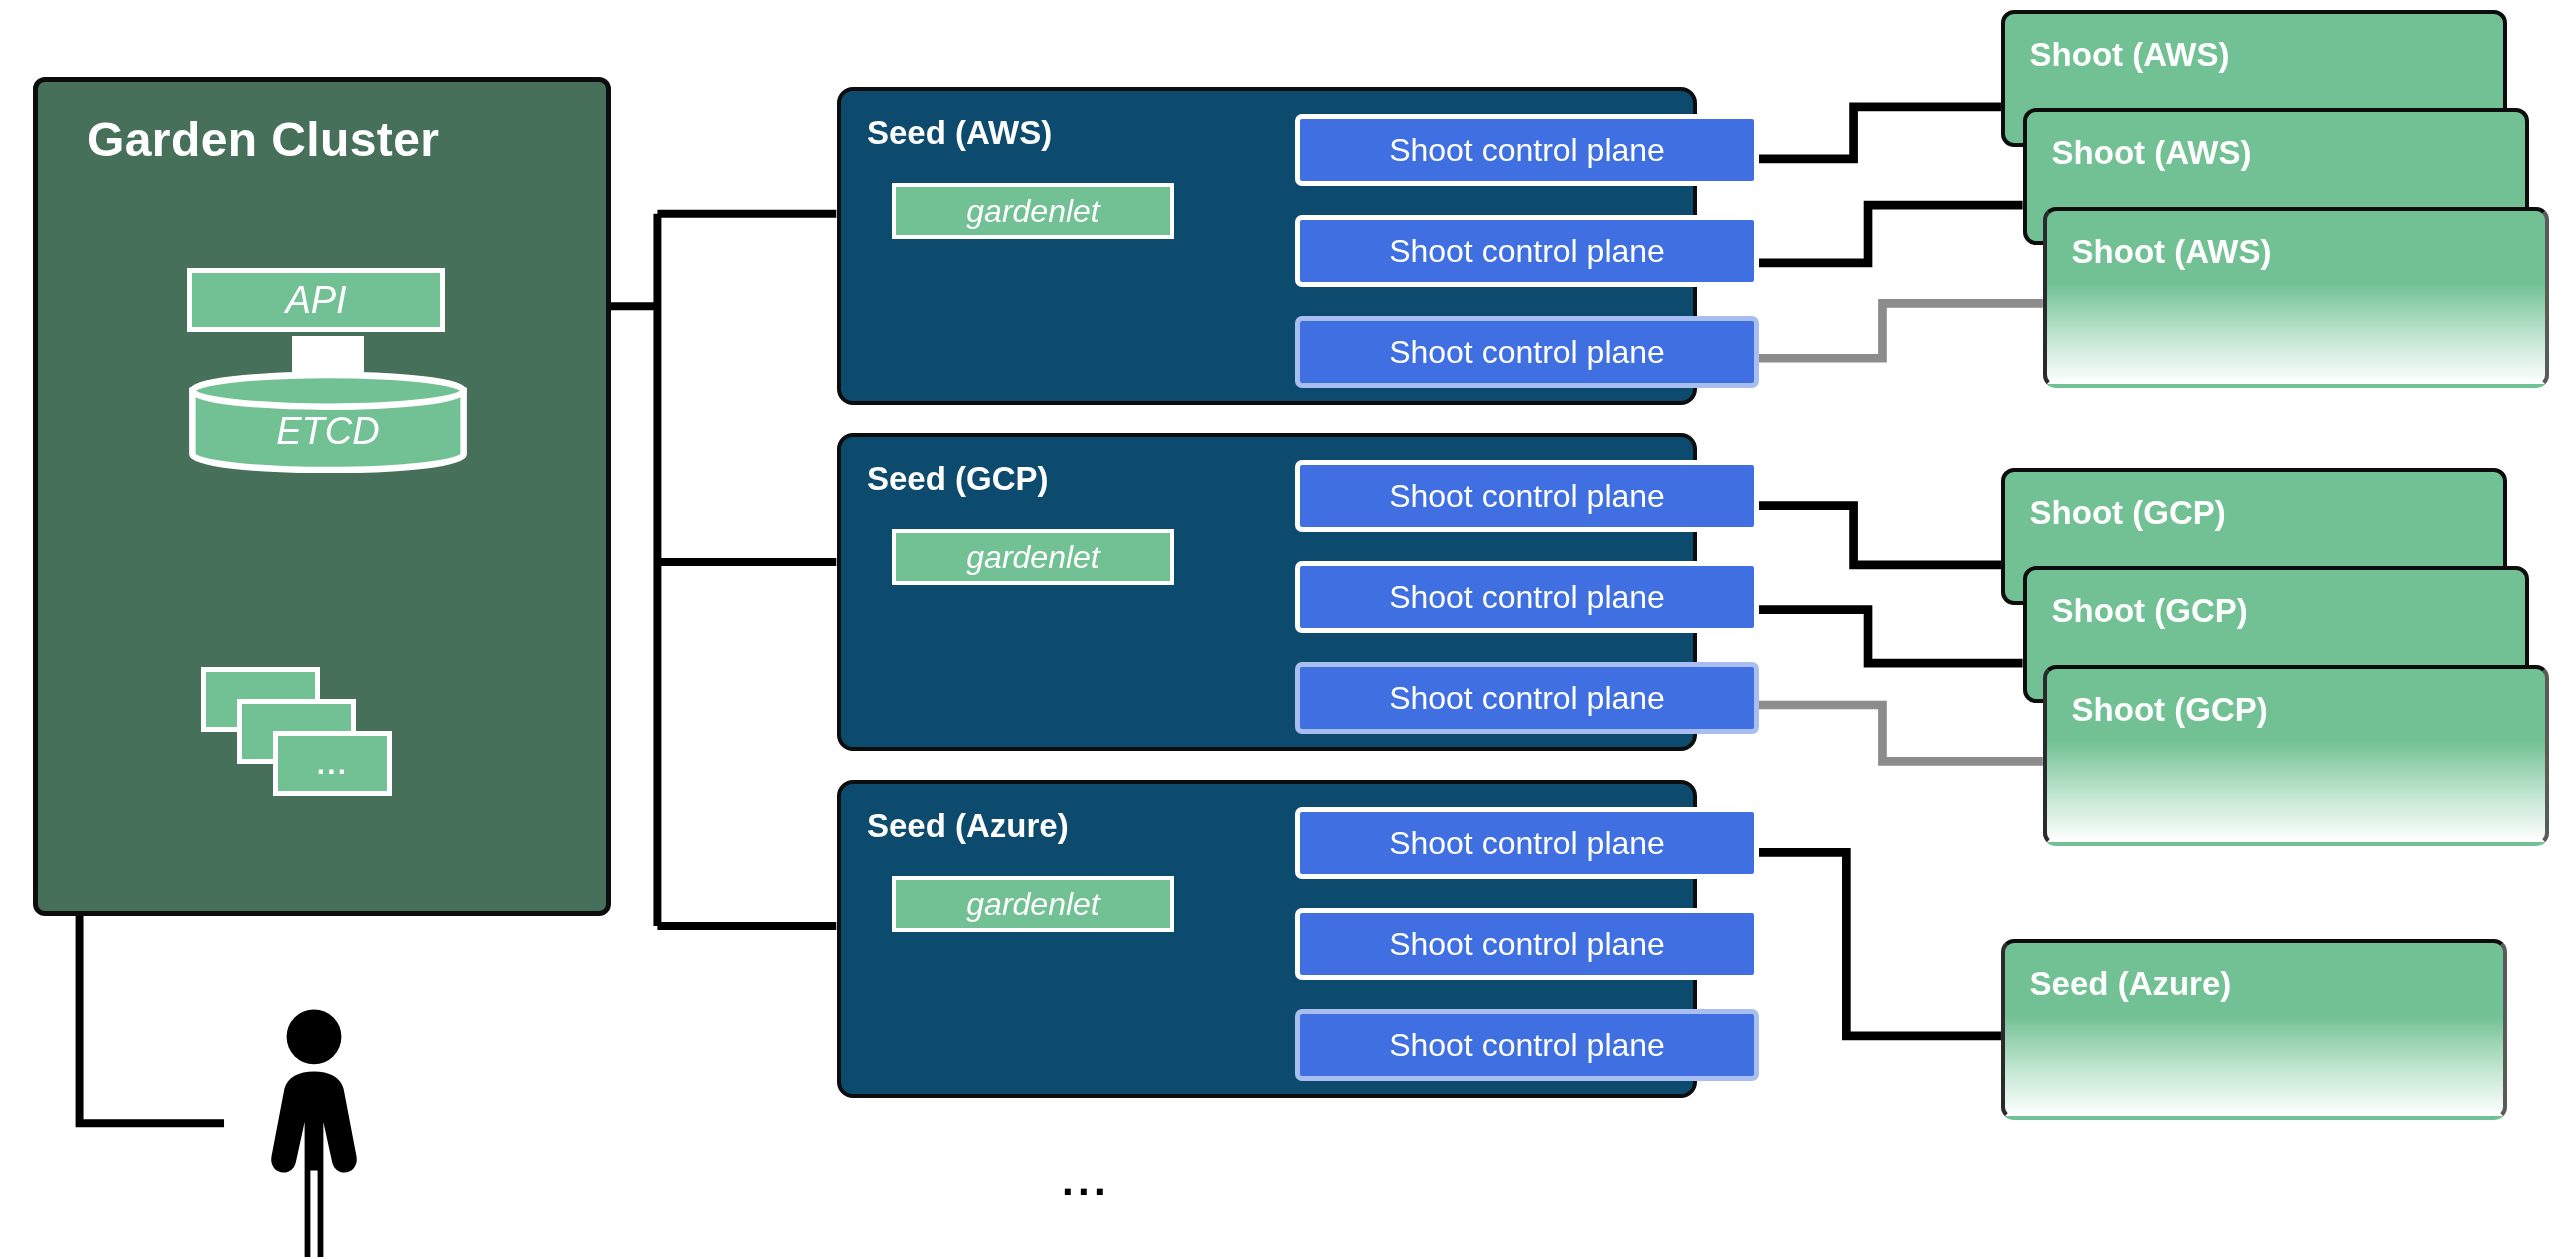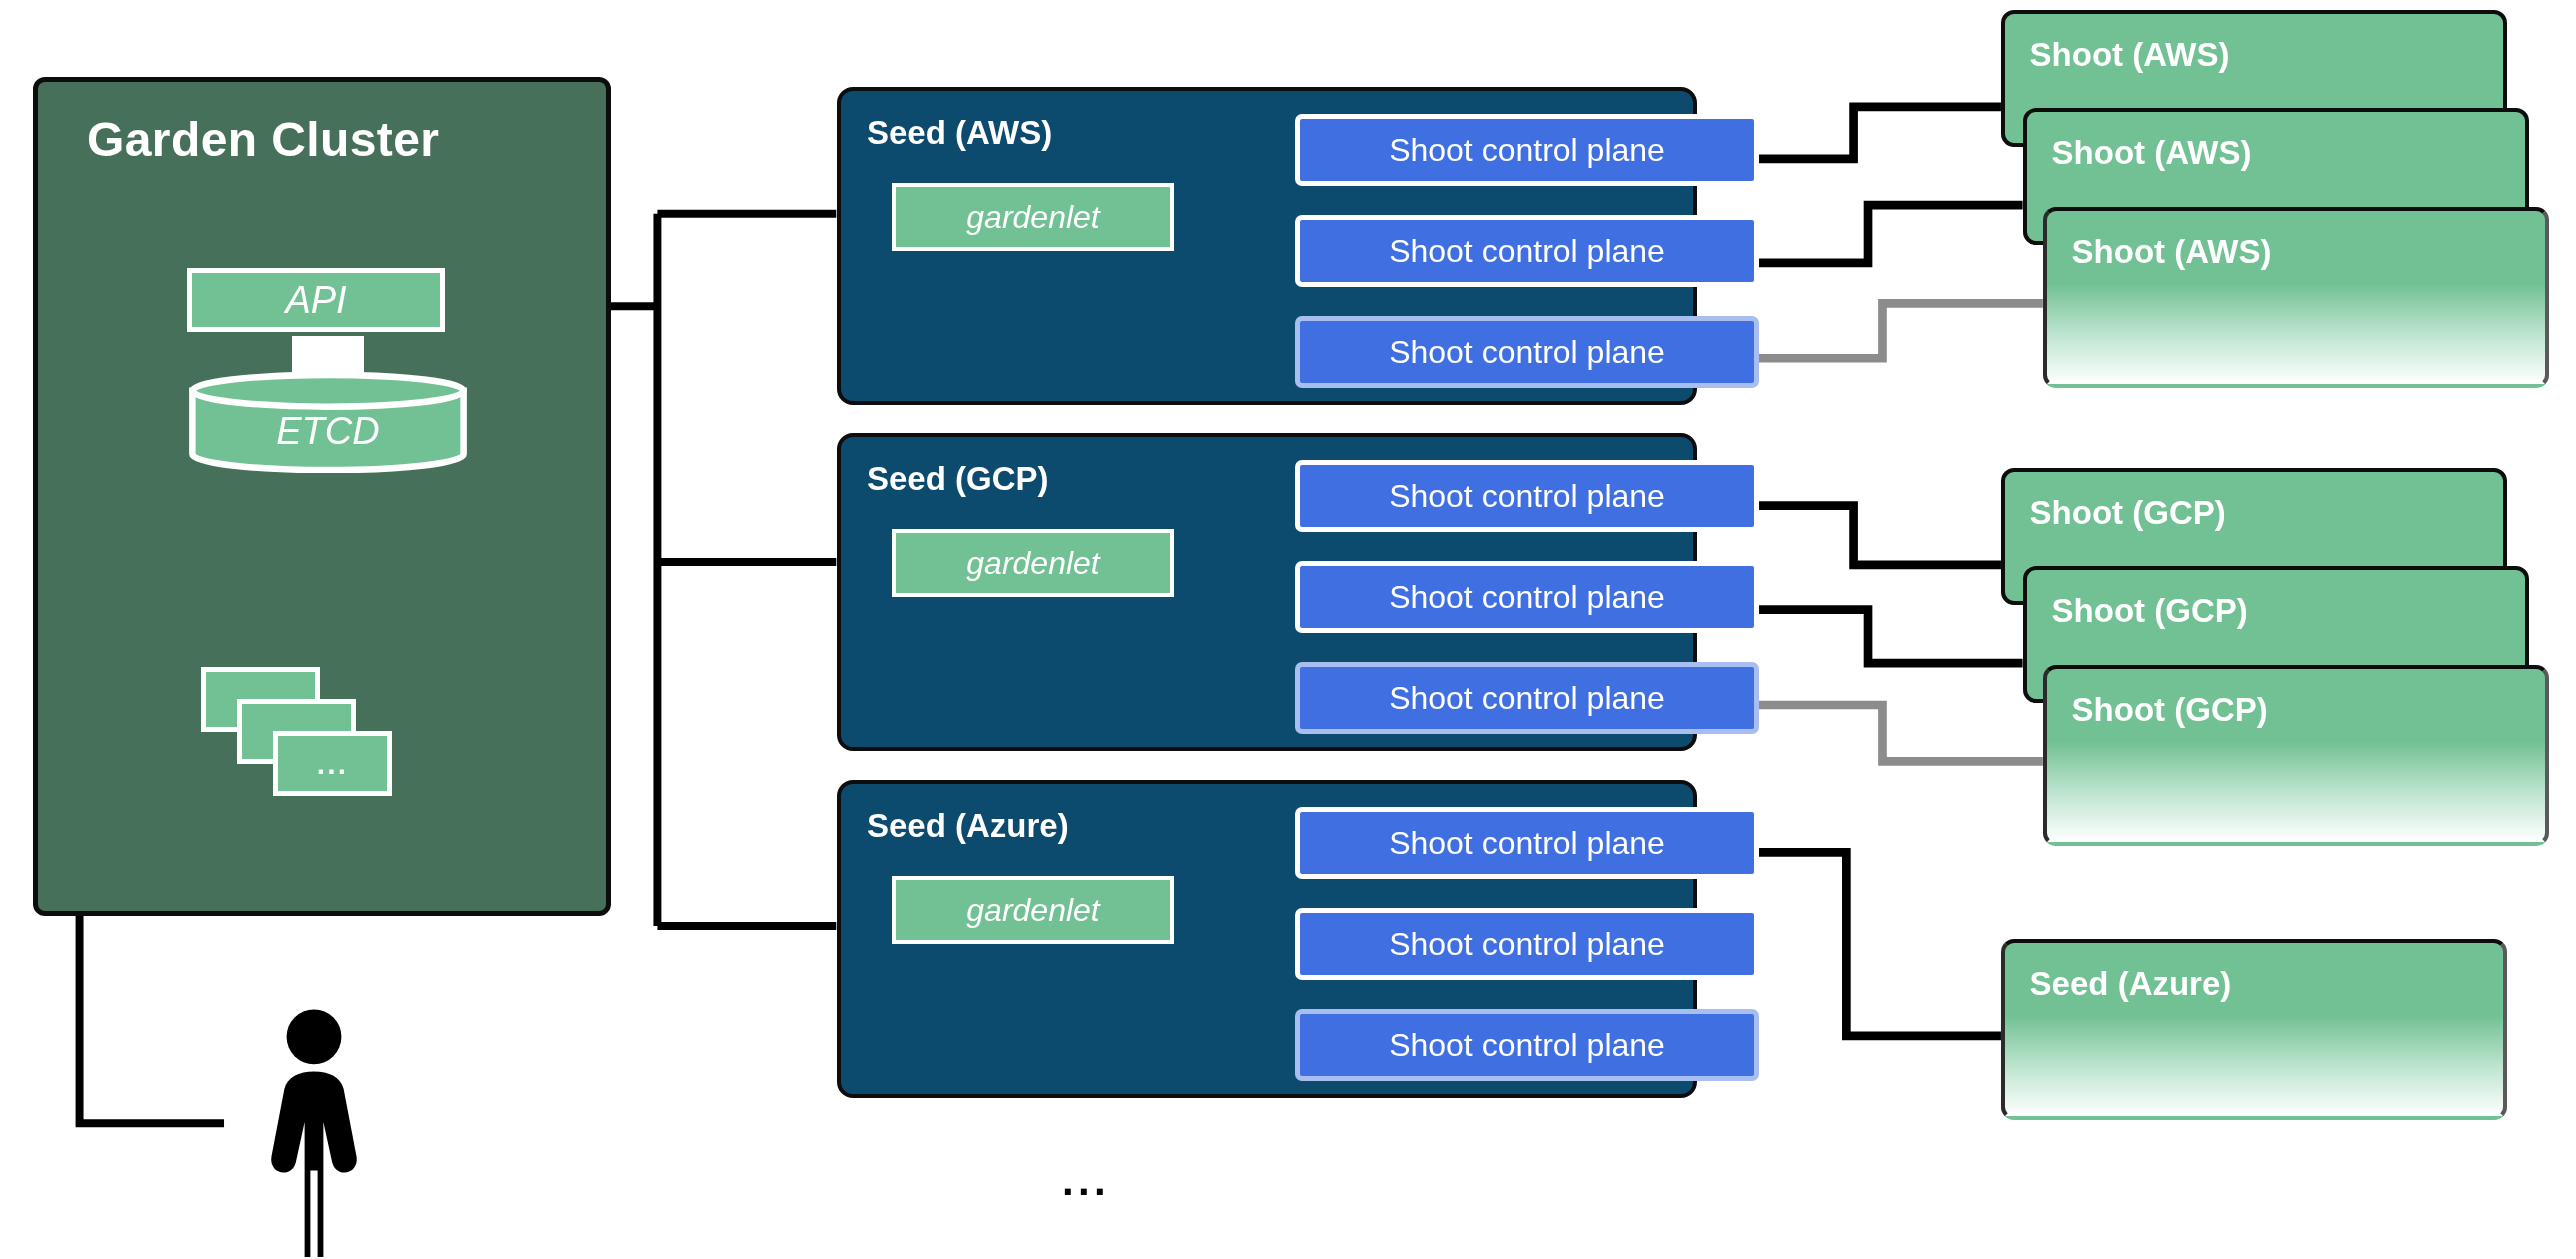--- a/index.html
+++ b/index.html
@@ -66,21 +66,21 @@
   }
   #seed-aws{left:837px;top:87px;width:860px;height:318px;}
   #seed-gcp{left:837px;top:433px;width:860px;height:318px;}
   #seed-azure{left:837px;top:780px;width:860px;height:318px;}
 
   .seed-title{
     position:absolute;left:26px;top:23px;
     color:#ffffff;font-size:33px;font-weight:bold;white-space:nowrap;
   }
   .gardenlet{
-    position:absolute;left:51px;top:92px;width:282px;height:68px;
+    position:absolute;left:51px;top:92px;width:282px;height:56px;
     background:#72c194;border:4.3px solid #ffffff;box-sizing:border-box;
     display:flex;align-items:center;justify-content:center;
   }
   .gardenlet-label{color:#ffffff;font-size:32px;font-style:italic;font-weight:500;}
 
   .scp{
     position:absolute;left:426px;width:464px;height:72px;
     background:#3f6fe0;border:5.8px solid #ffffff;box-sizing:border-box;
     border-radius:7px;
     display:flex;align-items:center;justify-content:center;margin-left:28px;

